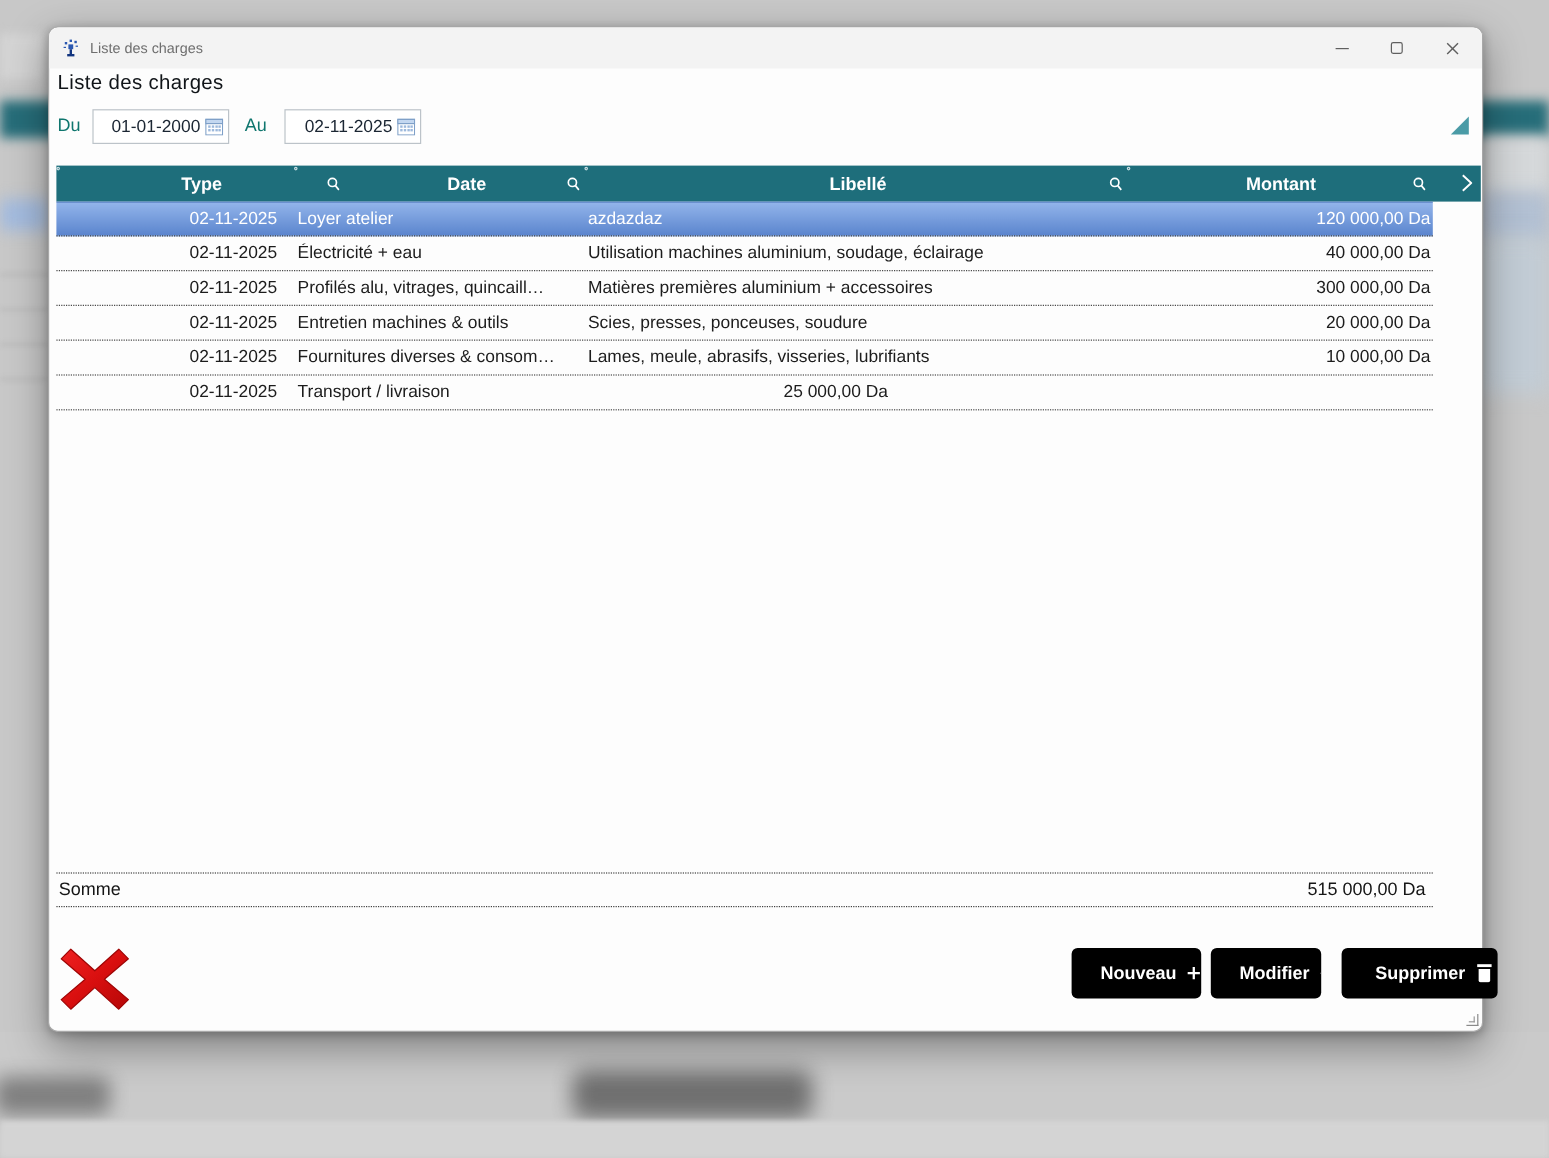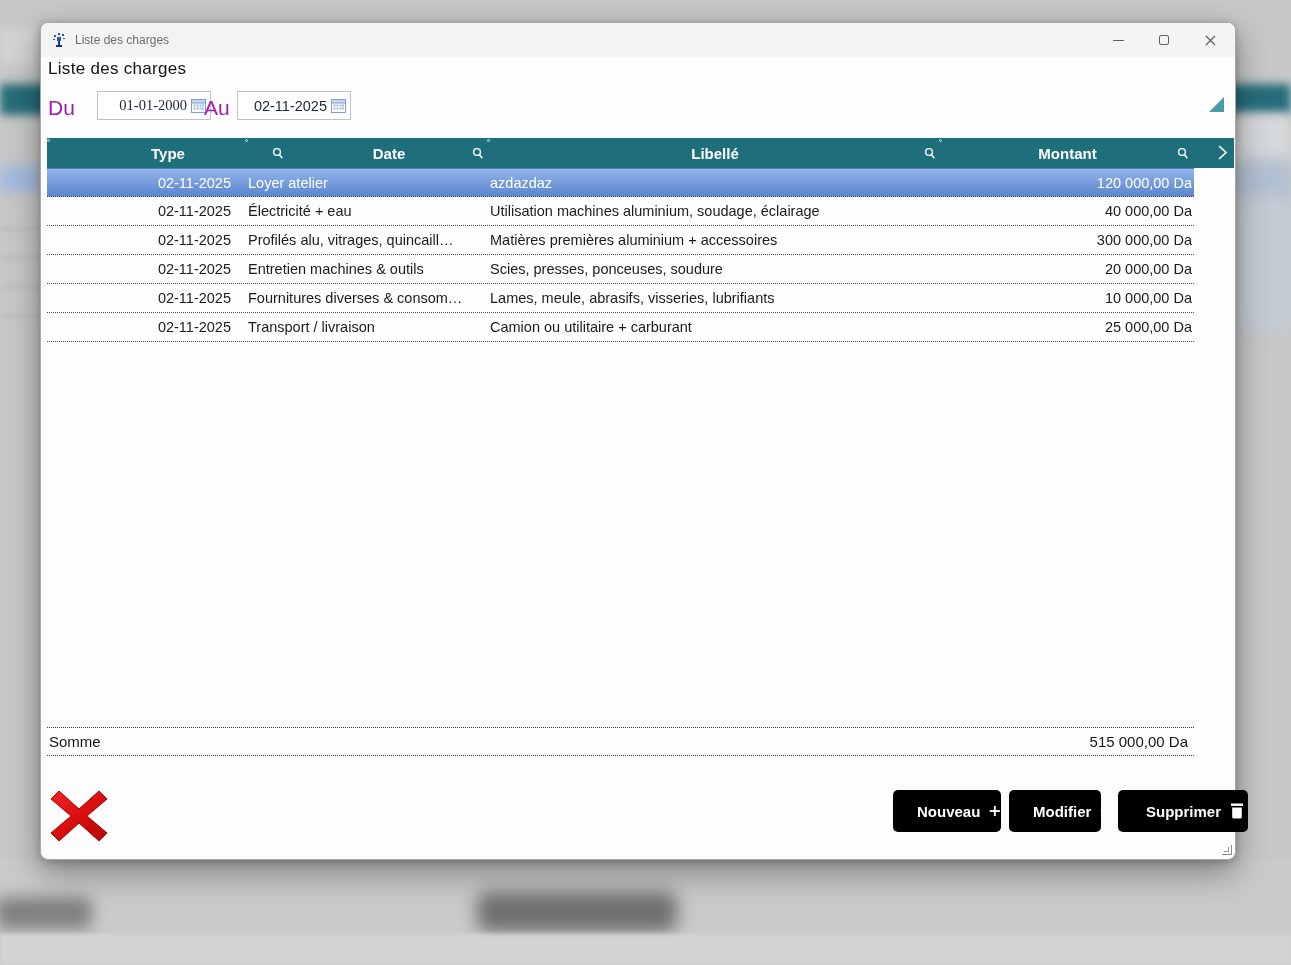--- a/index.html
+++ b/index.html
@@ -31,27 +31,27 @@
   .titlebar .app-icon { margin-left:10px; width:16px; height:16px; }
   .titlebar .title-text { margin-left:8px; font-size:12px; color:#6e6e6e; }
   .win-controls { position:absolute; right:2px; top:0; height:34px; display:flex; }
   .win-btn { width:46px; height:34px; display:flex; align-items:center; justify-content:center; }
   .glyph-min { width:11px; height:1px; background:#5f5f5f; }
   .glyph-max { width:10px; height:10px; border:1px solid #5f5f5f; border-radius:2px; }
 
   .heading { position:absolute; left:7px; top:36px; font-size:17px; color:#101418; letter-spacing:.3px; }
 
   .filter-row { position:absolute; left:0; top:68px; width:100%; height:30px; }
-  .filter-label { position:absolute; top:5px; font-size:21px; color:#a21caf; }
+  .filter-label { position:absolute; top:5px; font-size:15px; color:#0f766e; }
   .du-label { left:7px; }
   .au-label { left:163px; }
   .date-input { position:absolute; top:0; height:29px; width:114px; background:#fff;
                 border:1px solid #bcc3c9; display:flex; align-items:center; justify-content:flex-end;
                 padding-right:4px; gap:4px; }
-  .date-input-du { left:56px;font-family:Liberation Serif, serif; }
+  .date-input-du { left:36px; }
   .date-input-au { left:196px; }
   .date-text { font-size:14.5px; color:#1b2633; }
   .filter-triangle { position:absolute; left:1168px; top:74px; width:0; height:0;
                      border-left:15px solid transparent; border-bottom:15px solid #2a8a96; opacity:.85; cursor:pointer; }
 
   
   .grid { position:absolute; left:6px; top:115px; width:1187px; }
   .grid-header { position:relative; width:1187px; height:30px; background:#1e6e7b; display:flex; color:#fff; }
   .hcell { position:relative; height:30px; display:flex; align-items:center; justify-content:center;
            font-size:15px; font-weight:bold; }
@@ -261,21 +261,20 @@
         </div>
         <div class="grid-row">
           <div class="cell-date">02-11-2025</div>
           <div class="cell-type">Fournitures diverses &amp; consom…</div>
           <div class="cell-libelle">Lames, meule, abrasifs, visseries, lubrifiants</div>
           <div class="cell-montant">10 000,00 Da</div>
         </div>
         <div class="grid-row">
           <div class="cell-date">02-11-2025</div>
           <div class="cell-type">Transport / livraison</div>
-          <div class="cell-libelle">Camion ou utilitaire + carburant</div>
           <div class="cell-montant">25 000,00 Da</div>
         </div>
 
         <div class="grid-spacer"></div>
 
         <div class="somme-row">
           <div class="somme-label">Somme</div>
           <div class="somme-value">515 000,00 Da</div>
         </div>
       </div>

